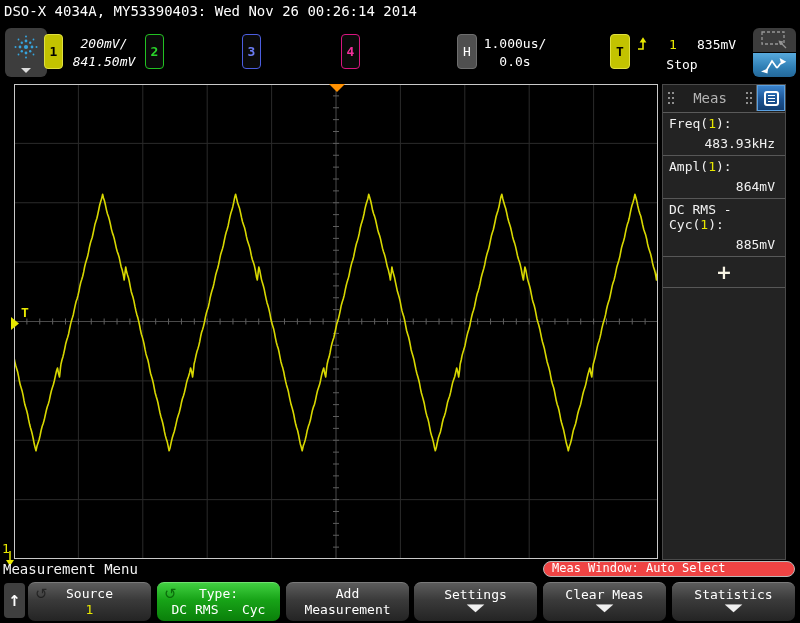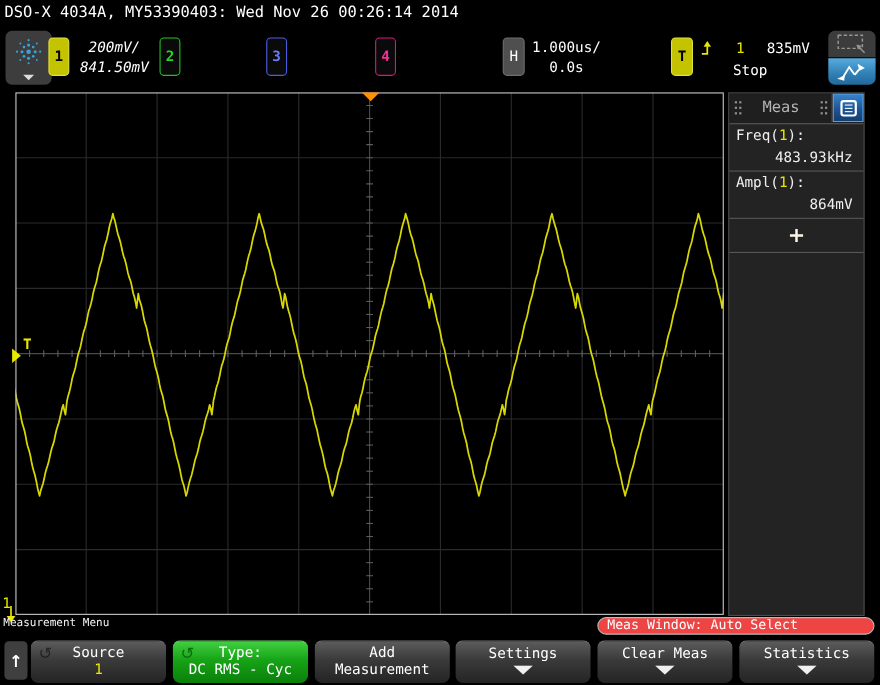--- a/index.html
+++ b/index.html
@@ -63,21 +63,21 @@
   .meas-item{border-bottom:1px solid #575757;padding:3px 0 4px 0;}
   .meas-name{padding-left:6px;font-size:13px;color:#f0f0f0;}
   .meas-chan{color:#e8e800;}
   .meas-val{padding-right:10px;text-align:right;font-size:13px;color:#f0f0f0;margin-top:5px;margin-left:26px;}
   .meas-plus-row{height:30px;border-bottom:1px solid #575757;display:flex;
       align-items:center;justify-content:center;}
   .meas-plus{font-size:19px;font-weight:bold;color:#f8f4e4;font-family:"DejaVu Sans",sans-serif;}
 
   
   #bottombar{left:0;top:560px;width:800px;height:18px;}
-  #menu-title{left:3px;top:1px;font-size:10px;color:#f2f2f2;}
+  #menu-title{left:3px;top:1px;font-size:14px;color:#f2f2f2;}
   #meas-window{left:543px;top:1px;width:252px;height:16px;box-sizing:border-box;
       border:1px solid #b8b8b8;border-radius:8px;background:#ef4444;font-size:12px;
       line-height:13px;padding-left:8px;color:#fff;}
 
   
   #softbar{left:0;top:578px;width:800px;height:45px;background:#000;}
   .back-btn{left:4px;top:5px;width:21px;height:35px;background:#3f3f3f;border-radius:4px;
       display:flex;align-items:center;justify-content:center;color:#fff;font-size:15px;
       font-weight:bold;font-family:"DejaVu Sans",sans-serif;}
   .softkey{top:4px;width:123px;height:39px;border-radius:7px;box-sizing:border-box;
@@ -307,20 +307,24 @@
   </div>
 
   <div class="meas-item">
     <div class="meas-name"><span>Freq(</span><span class="meas-chan">1</span><span>):</span></div>
     <div class="meas-val">483.93kHz</div>
   </div>
   <div class="meas-item">
     <div class="meas-name"><span>Ampl(</span><span class="meas-chan">1</span><span>):</span></div>
     <div class="meas-val">864mV</div>
   </div>
+  <div class="meas-item">
+    <div class="meas-name"><span>DC RMS - Cyc(</span><span class="meas-chan">1</span><span>):</span></div>
+    <div class="meas-val">885mV</div>
+  </div>
   <div class="meas-plus-row">
     <span class="meas-plus">+</span>
   </div>
 </div>
 
 <div id="bottombar" class="abs">
   <div id="menu-title" class="abs">Measurement Menu</div>
   <div id="meas-window" class="abs">Meas Window: Auto Select</div>
 </div>
 

